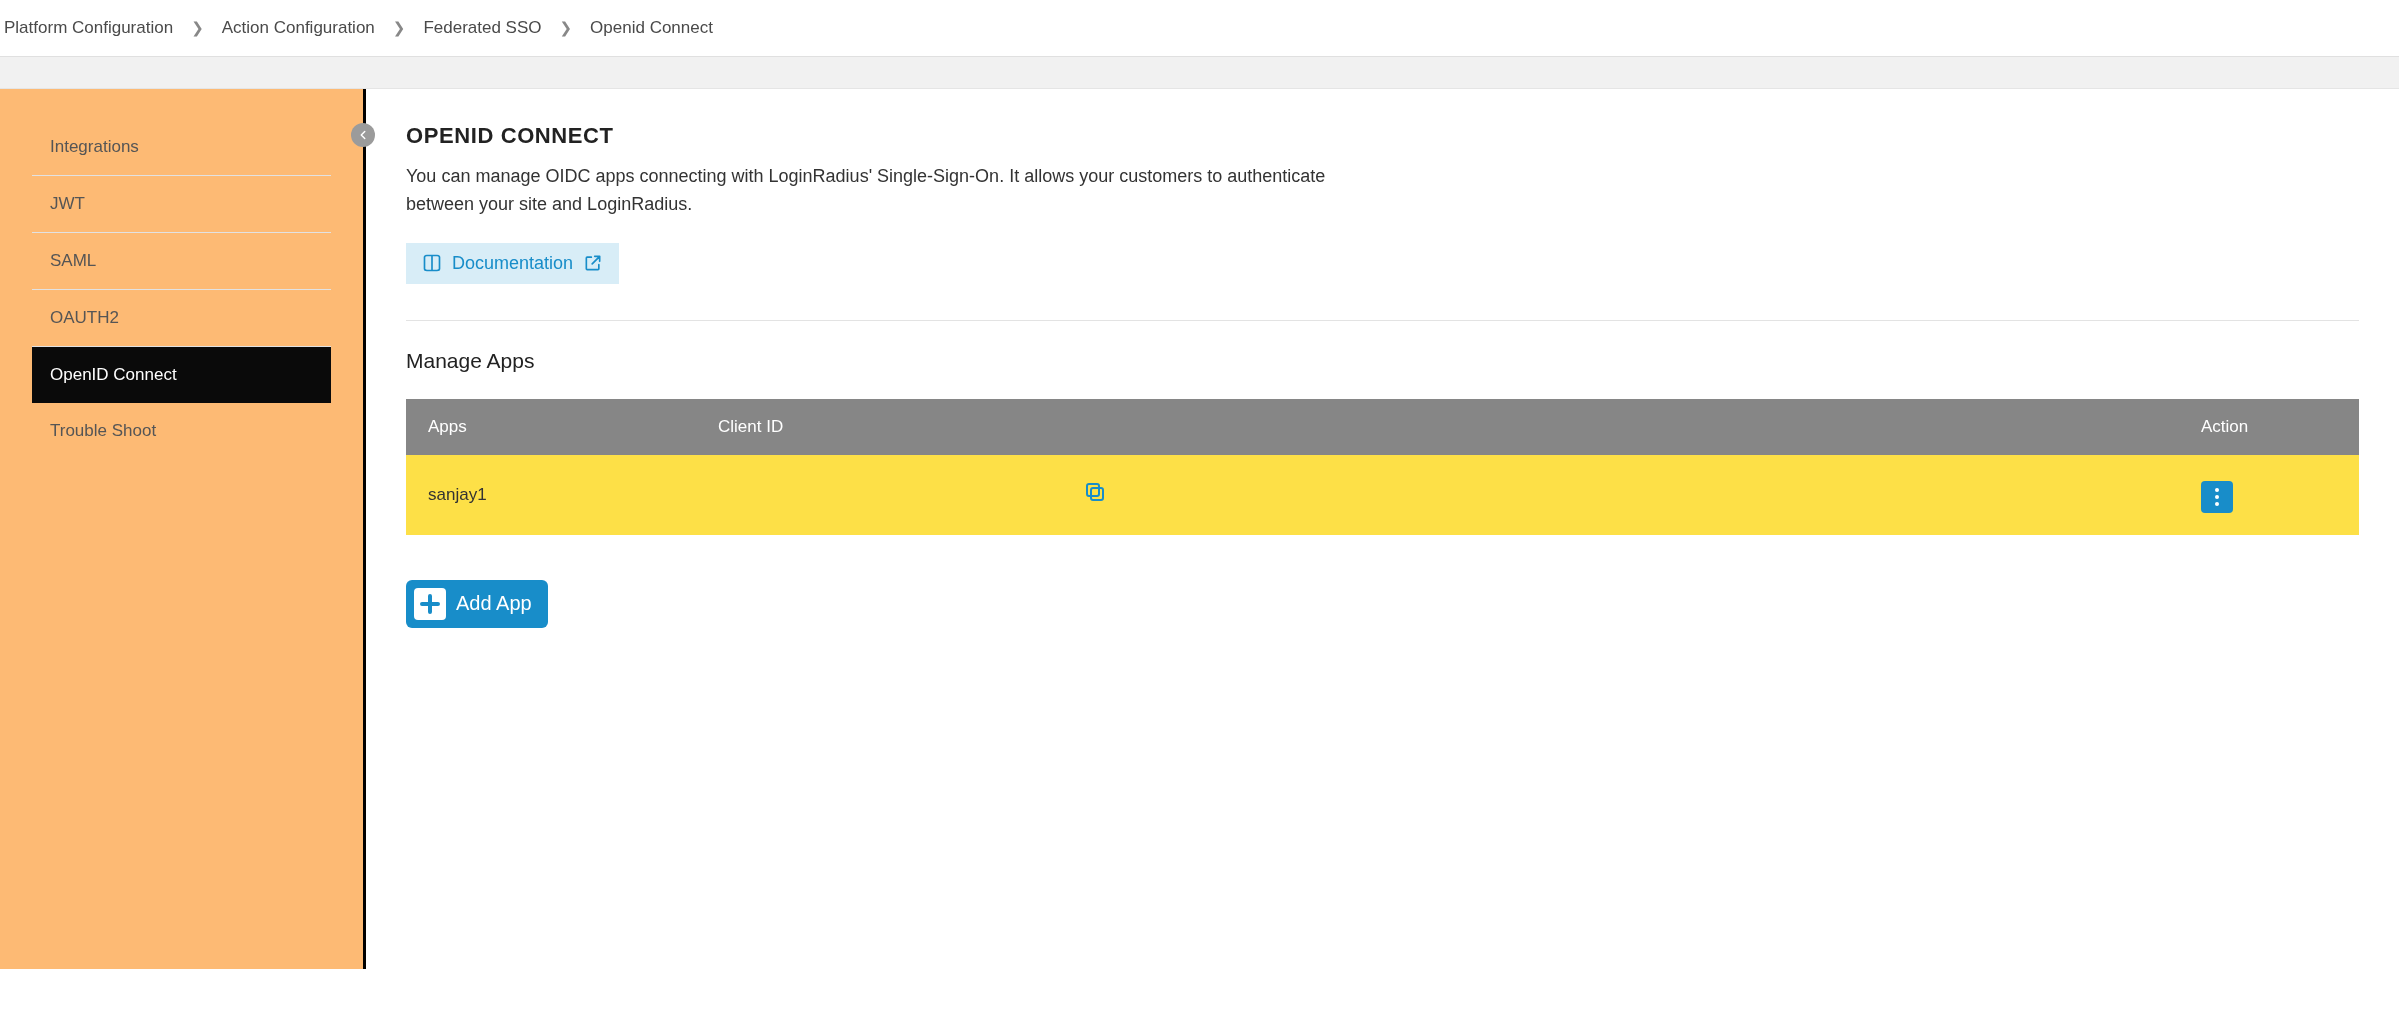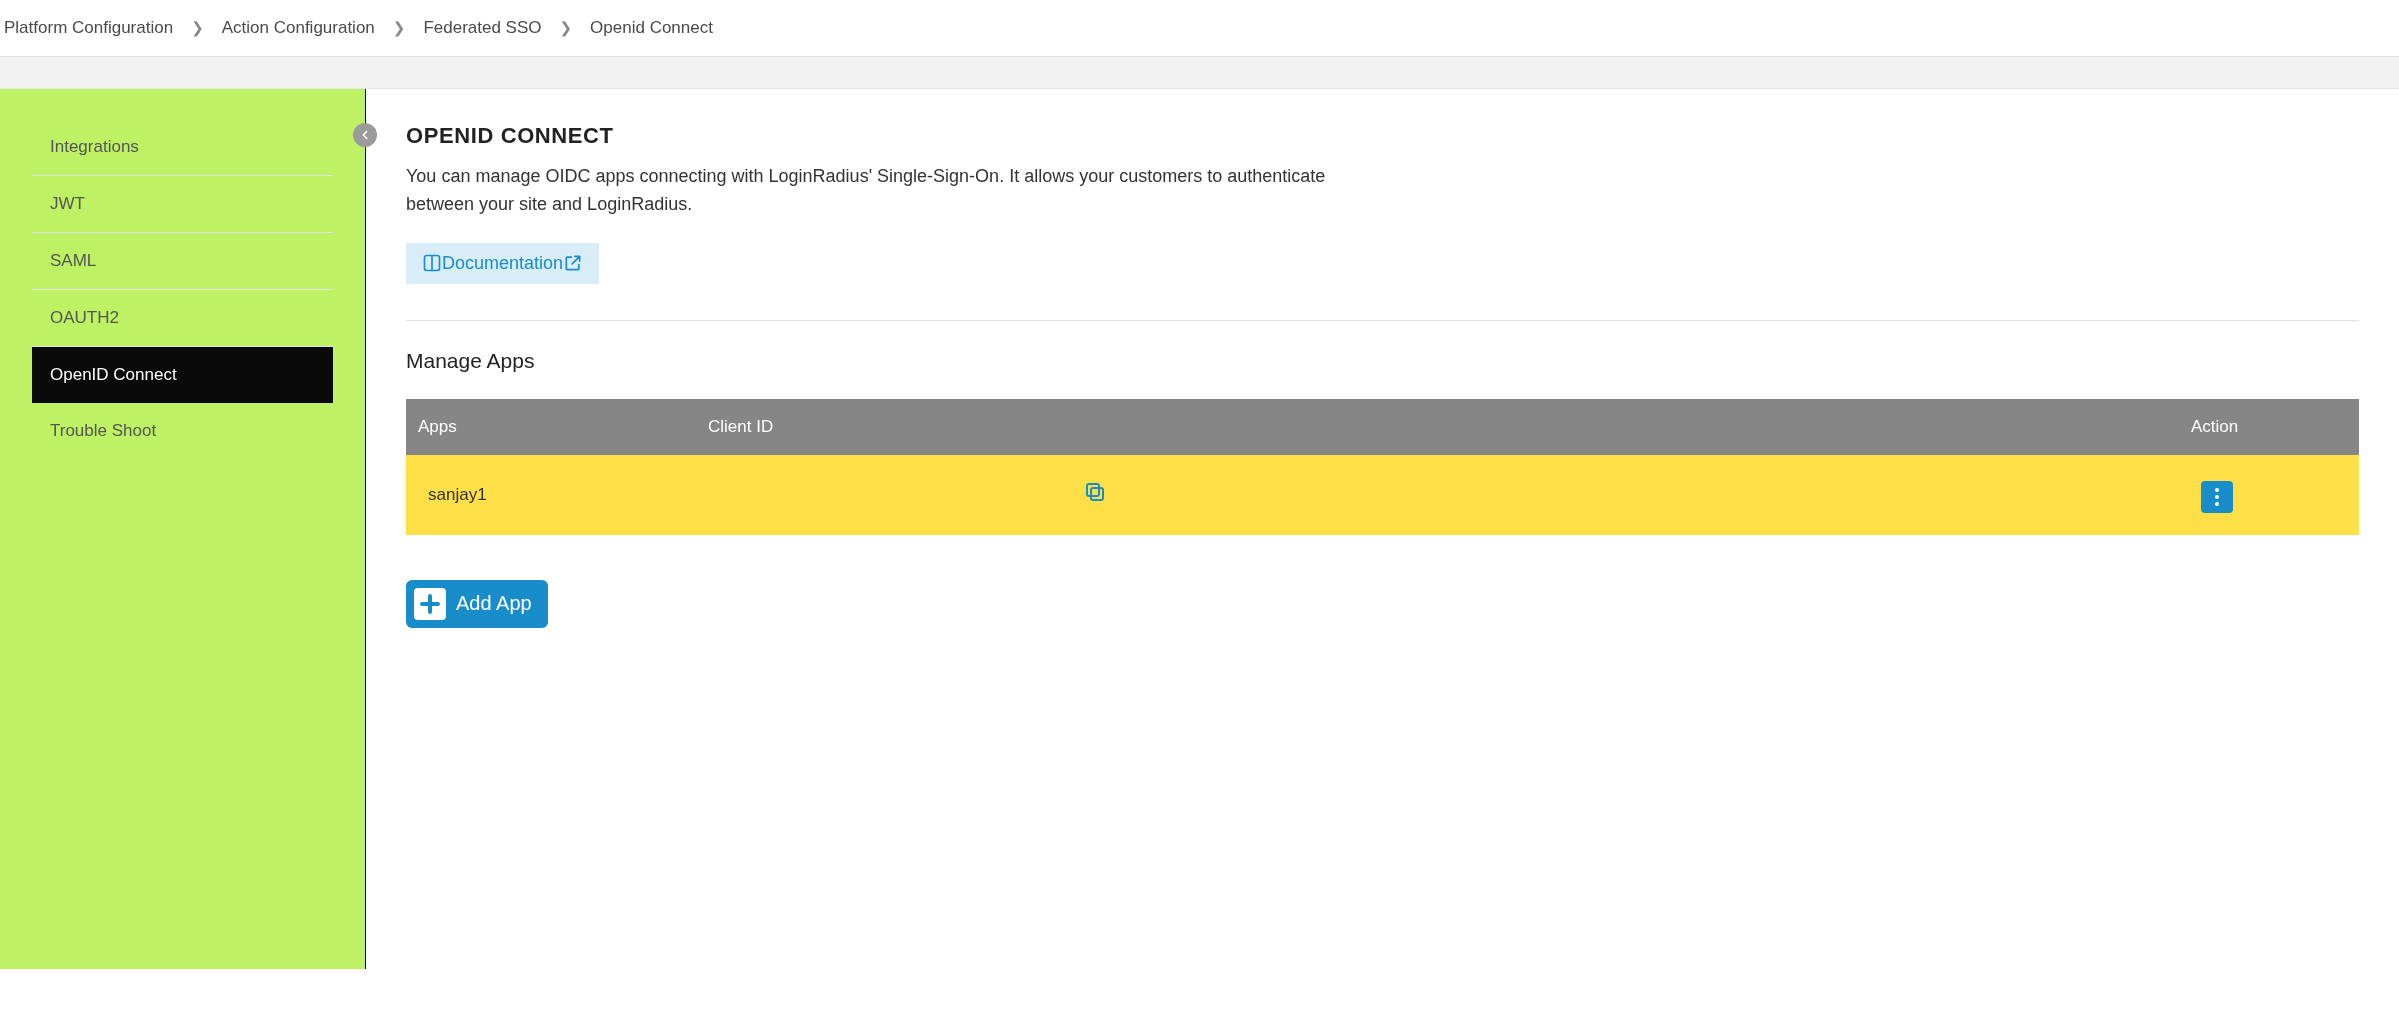--- a/index.html
+++ b/index.html
@@ -29,22 +29,22 @@
       height: 32px;
       border-bottom: 1px solid #e5e5e5;
     }
     .layout {
       display: flex;
       align-items: stretch;
       min-height: 880px;
     }
     .sidebar {
       width: 366px;
-      background: #bef264;
-      border-right: 1px solid #000000;
+      background: #fdba74;
+      border-right: 3px solid #000000;
       padding-top: 30px;
       position: relative;
     }
     .sidenav {
       padding: 0 32px;
     }
     .sidenav .item {
       padding: 18px 18px;
       border-bottom: 1px solid #e2e2e2;
       font-size: 17px;
@@ -87,20 +87,21 @@
     .page-desc {
       font-size: 18px;
       color: #333;
       line-height: 1.55;
       max-width: 980px;
       margin-bottom: 24px;
     }
     .doc-link {
       display: inline-flex;
       align-items: center;
+      gap: 10px;
       background: #d8edf7;
       color: #188dc9;
       font-size: 18px;
       font-weight: 500;
       padding: 10px 16px;
       cursor: pointer;
     }
     .doc-link svg { width: 20px; height: 20px; }
     .divider {
       height: 1px;
@@ -115,21 +116,21 @@
     }
     .table {
       width: 100%;
       border-collapse: collapse;
     }
     .table thead th {
       background: #868686;
       color: #fff;
       font-weight: 400;
       text-align: left;
-      padding: 18px 12px;
+      padding: 18px 22px;
       font-size: 17px;
     }
     .table thead th.action { text-align: left; width: 180px; }
     .table tbody td {
       background: #fde047;
       padding: 22px 22px;
       font-size: 17px;
       color: #333;
       vertical-align: middle;
     }

